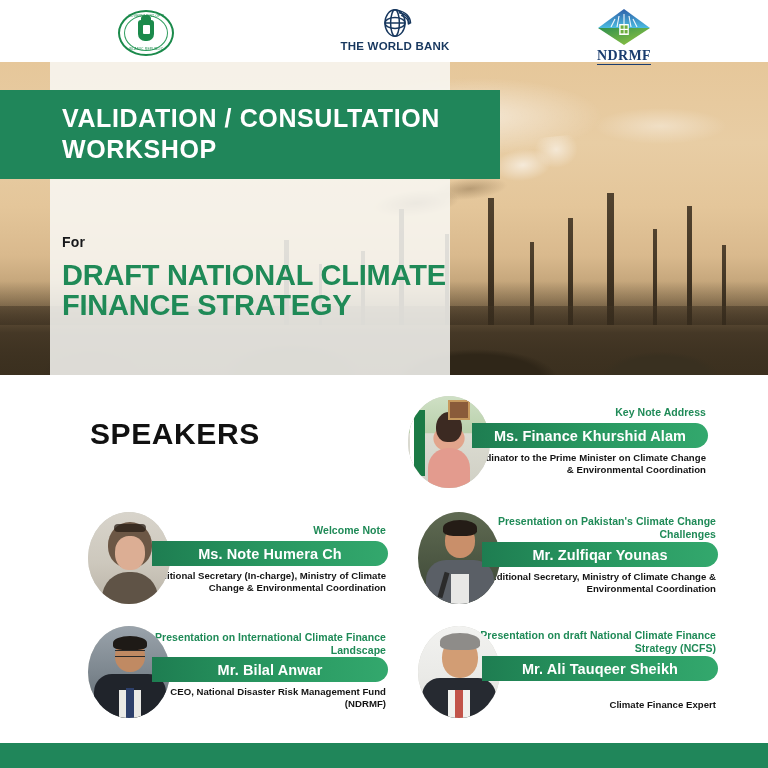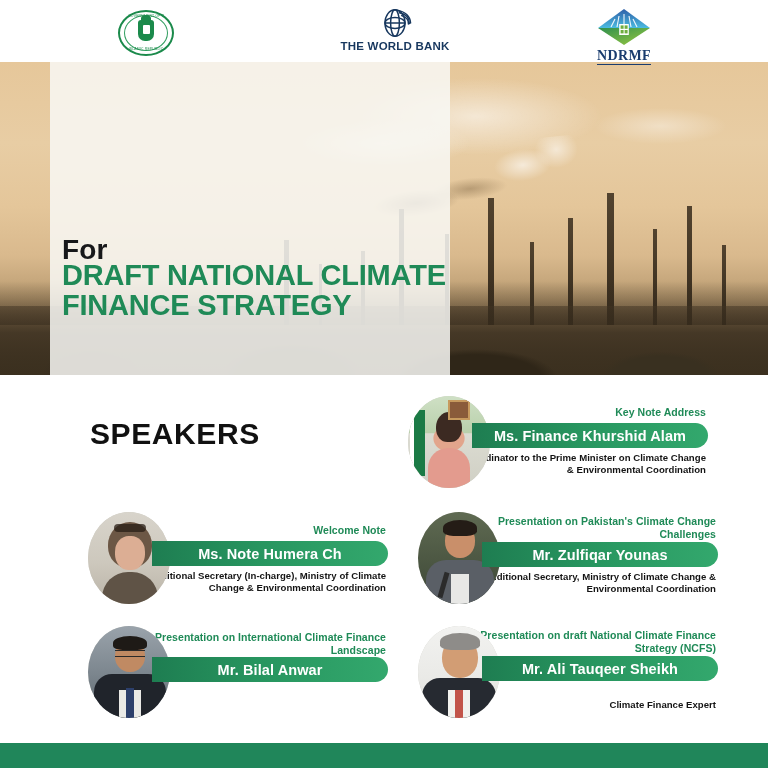--- a/index.html
+++ b/index.html
@@ -212,21 +212,21 @@
     color: #ffffff;
     font-size: 25px;
     font-weight: bold;
     line-height: 1.22;
     letter-spacing: .6px;
   }
 
   .for-label {
     position: absolute;
     left: 62px; top: 172px;
-    font-size: 28px;
+    font-size: 14px;
     font-weight: bold;
     color: #17181a;
     letter-spacing: .2px;
     z-index: 3;
   }
 
   .hero-headline {
     position: absolute;
     left: 62px; top: 198px;
     width: 390px;
@@ -626,20 +626,23 @@
         <div class="stack" style="left:41.5%;width:3px;  height:44%;"></div>
         <div class="stack" style="left:37%;  width:5px;  height:62%;"></div>
         <div class="stack" style="left:0;    width:100%; height:14%; opacity:.55;"></div>
       </div>
 
       <div class="treeline"></div>
     </div>
 
     <div class="hero-scrim"></div>
 
+    <div class="title-bar">
+      <div class="title-bar-text">VALIDATION / CONSULTATION WORKSHOP</div>
+    </div>
 
     <div class="for-label">For</div>
 
     <div class="hero-headline">DRAFT NATIONAL CLIMATE FINANCE STRATEGY</div>
 
   </div>
 
   <div class="speakers-title">SPEAKERS</div>
 
   <div class="card c1">
@@ -694,20 +697,21 @@
       <div class="av-b-suit"></div>
       <div class="av-b-shirt"></div>
       <div class="av-b-tie"></div>
       <div class="av-b-glasses"></div>
     </div>
     <div class="card-body">
       <div class="card-role">Presentation on International Climate Finance Landscape</div>
       <div class="name-pill">
         <span class="name-pill-text">Mr. Bilal Anwar</span>
       </div>
+      <div class="card-affil">CEO, National Disaster Risk Management Fund (NDRMF)</div>
     </div>
   </div>
 
   <div class="card c5">
     <div class="avatar">
       <div class="avatar-img av-ali"></div>
       <div class="av-a-suit"></div>
       <div class="av-a-shirt"></div>
       <div class="av-a-tie"></div>
     </div>

